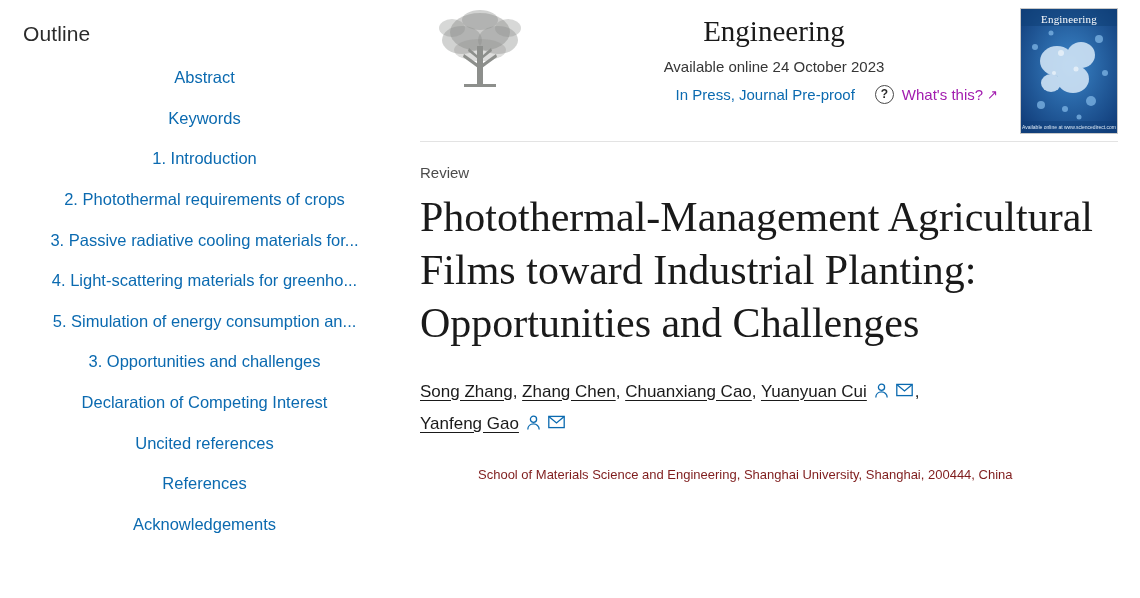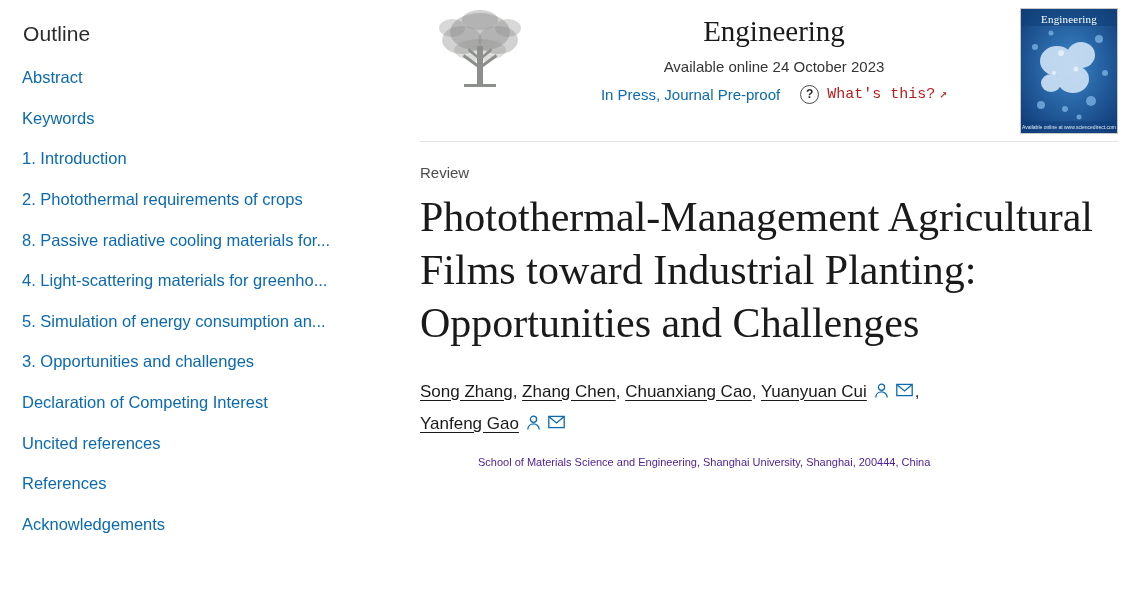--- a/index.html
+++ b/index.html
@@ -39,20 +39,21 @@
     font-size: 16.5px;
     color: #0b6ab0;
     line-height: 1.1;
     margin-bottom: 22.5px;
     text-decoration: none;
     white-space: nowrap;
     overflow: hidden;
     text-overflow: ellipsis;
     max-width: 365px;
     cursor: pointer;
+    text-align: center;
   }
 
   
   #main {
     flex: 1 1 auto;
     position: relative;
     padding: 0;
   }
 
   
@@ -105,46 +106,45 @@
     font-size: 15px;
     color: #363636;
     margin-top: 9px;
   }
   #journal-status-row {
     margin-top: 10px;
     font-size: 15px;
     color: #0b6ab0;
     display: flex;
     align-items: center;
-    justify-content: center;
+    justify-content: flex-end;
     gap: 8px;
   }
   #inpress-label { color: #0b6ab0; cursor: pointer; }
   .qmark {
     display: inline-flex;
     align-items: center;
     justify-content: center;
     width: 19px;
     height: 19px;
     border: 1.4px solid #4a4a4a;
     border-radius: 50%;
     font-size: 12px;
     color: #2b2b2b;
     line-height: 1;
     font-weight: 700;
     cursor: pointer;
     margin-left: 12px;
   }
   #whats-this {
-    color: #b91c1c;
+    color: #a21caf;
     cursor: pointer;
     display: inline-flex;
     align-items: center;
     gap: 4px;
-    font-family: Liberation Mono, monospace;
   }
   .ext-arrow { font-size: 13px; }
 
   
   #cover-thumb {
     position: absolute;
     right: 0px;
     top: 8px;
     width: 98px;
     height: 126px;
@@ -211,41 +211,41 @@
   .author-icons {
     display: inline-flex;
     gap: 7px;
     margin: 0 2px 0 7px;
     vertical-align: -2px;
   }
   .icon-person, .icon-mail { cursor: pointer; }
   .sep { color: #1a1a1a; }
 
   #affiliation {
-    margin-top: 14px;
+    margin-top: 24px;
     margin-left: 58px;
-    font-size: 11px;
+    font-size: 13px;
     line-height: 1.62;
-    color: #4c1d95;
+    color: #7f1d1d;
     max-width: 600px;
   }
 </style>
 </head>
 <body>
 
 <div id="page">
 
   <aside id="sidebar">
     <div id="outline-title">Outline</div>
     <nav id="outline-list">
       <a class="outline-item">Abstract</a>
       <a class="outline-item">Keywords</a>
       <a class="outline-item">1. Introduction</a>
       <a class="outline-item">2. Photothermal requirements of crops</a>
-      <a class="outline-item">8. Passive radiative cooling materials for...</a>
+      <a class="outline-item">3. Passive radiative cooling materials for...</a>
       <a class="outline-item">4. Light-scattering materials for greenho...</a>
       <a class="outline-item">5. Simulation of energy consumption an...</a>
       <a class="outline-item">3. Opportunities and challenges</a>
       <a class="outline-item">Declaration of Competing Interest</a>
       <a class="outline-item">Uncited references</a>
       <a class="outline-item">References</a>
       <a class="outline-item">Acknowledgements</a>
     </nav>
   </aside>
 

